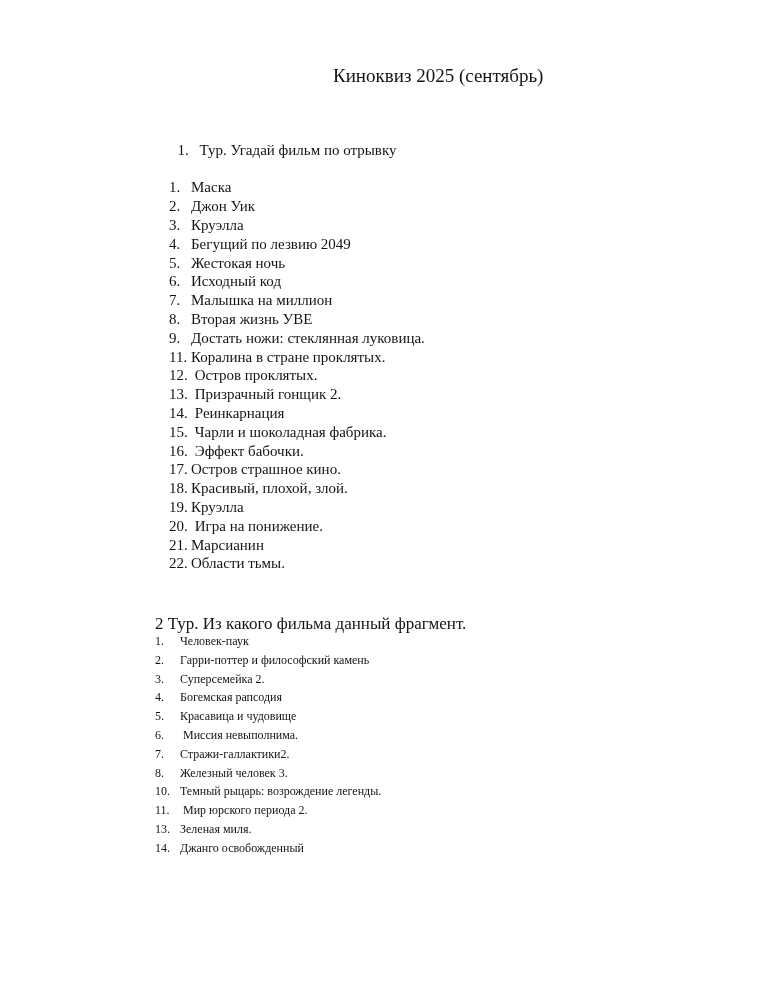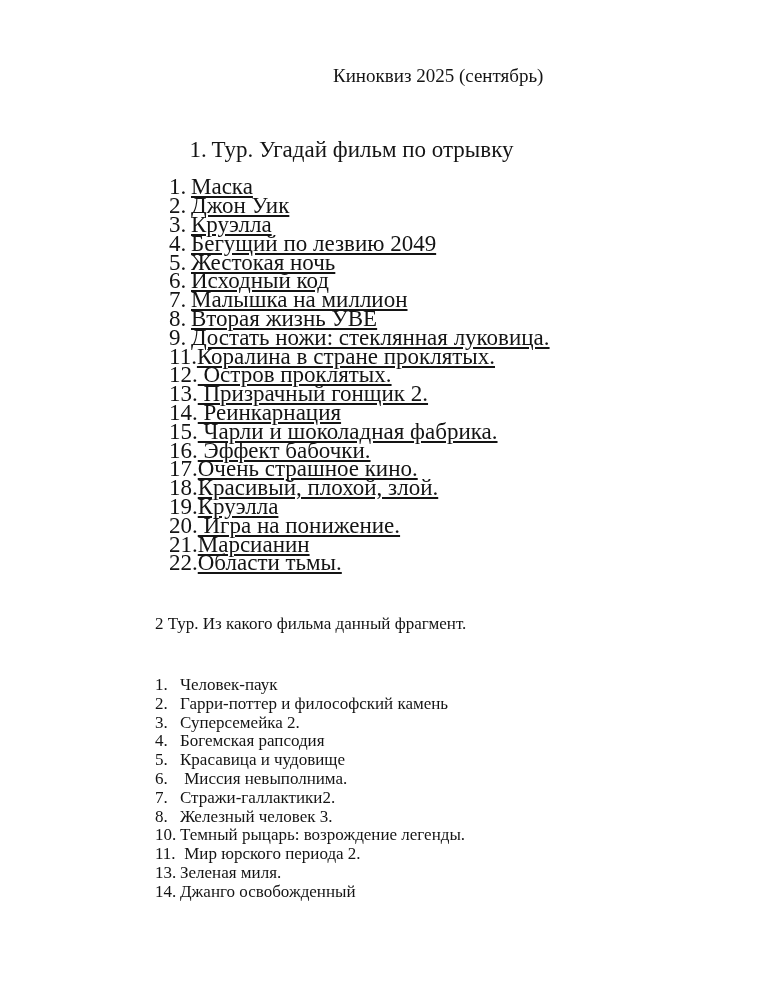--- a/index.html
+++ b/index.html
@@ -21,46 +21,46 @@
     left: 333px;
     top: 65px;
     font-size: 19px;
     line-height: 21px;
     white-space: pre;
   }
   .section-round1 {
     position: absolute;
     left: 155px;
     top: 122px;
-    font-size: 23px;
+    font-size: 15px;
     line-height: 18.8px;
   }
   .round2-heading {
     position: absolute;
     left: 155px;
     top: 615px;
     font-size: 17px;
     line-height: 18.8px;
     white-space: pre;
     text-align: center;
   }
   .section-round2 {
     position: absolute;
     left: 155px;
-    top: 676px;
-    font-size: 17px;
+    top: 632px;
+    font-size: 12px;
     line-height: 18.8px;
   }
   .row { white-space: pre; }
   .num { display: inline-block; white-space: pre; }
   .txt { white-space: pre; }
   
   .heading-row .num { min-width: 22px; }
   
-  .section-round1 .item-row { padding-left: 14px; text-decoration: underline; }
+  .section-round1 .item-row { padding-left: 14px; }
   .section-round1 .item-row .num { min-width: 22px; }
   
   .section-round2 .item-row .num { min-width: 25px; }
 </style>
 </head>
 <body>
 
 <div class="page">
 
   <div class="doc-title">Киноквиз 2025 (сентябрь)</div>
@@ -78,21 +78,21 @@
         <div class="row item-row"><span class="num">6.</span><span class="txt">Исходный код</span></div>
         <div class="row item-row"><span class="num">7.</span><span class="txt">Малышка на миллион</span></div>
         <div class="row item-row"><span class="num">8.</span><span class="txt">Вторая жизнь УВЕ</span></div>
         <div class="row item-row"><span class="num">9.</span><span class="txt">Достать ножи: стеклянная луковица.</span></div>
         <div class="row item-row"><span class="num">11.</span><span class="txt">Коралина в стране проклятых.</span></div>
         <div class="row item-row"><span class="num">12.</span><span class="txt"> Остров проклятых.</span></div>
         <div class="row item-row"><span class="num">13.</span><span class="txt"> Призрачный гонщик 2.</span></div>
         <div class="row item-row"><span class="num">14.</span><span class="txt"> Реинкарнация</span></div>
         <div class="row item-row"><span class="num">15.</span><span class="txt"> Чарли и шоколадная фабрика.</span></div>
         <div class="row item-row"><span class="num">16.</span><span class="txt"> Эффект бабочки.</span></div>
-        <div class="row item-row"><span class="num">17.</span><span class="txt">Очень страшное кино.</span></div>
+        <div class="row item-row"><span class="num">17.</span><span class="txt">Остров страшное кино.</span></div>
         <div class="row item-row"><span class="num">18.</span><span class="txt">Красивый, плохой, злой.</span></div>
         <div class="row item-row"><span class="num">19.</span><span class="txt">Круэлла</span></div>
         <div class="row item-row"><span class="num">20.</span><span class="txt"> Игра на понижение.</span></div>
         <div class="row item-row"><span class="num">21.</span><span class="txt">Марсианин</span></div>
         <div class="row item-row"><span class="num">22.</span><span class="txt">Области тьмы.</span></div>
       </div>
   </div>
 
   <div class="round2-heading">2 Тур. Из какого фильма данный фрагмент.</div>
 

